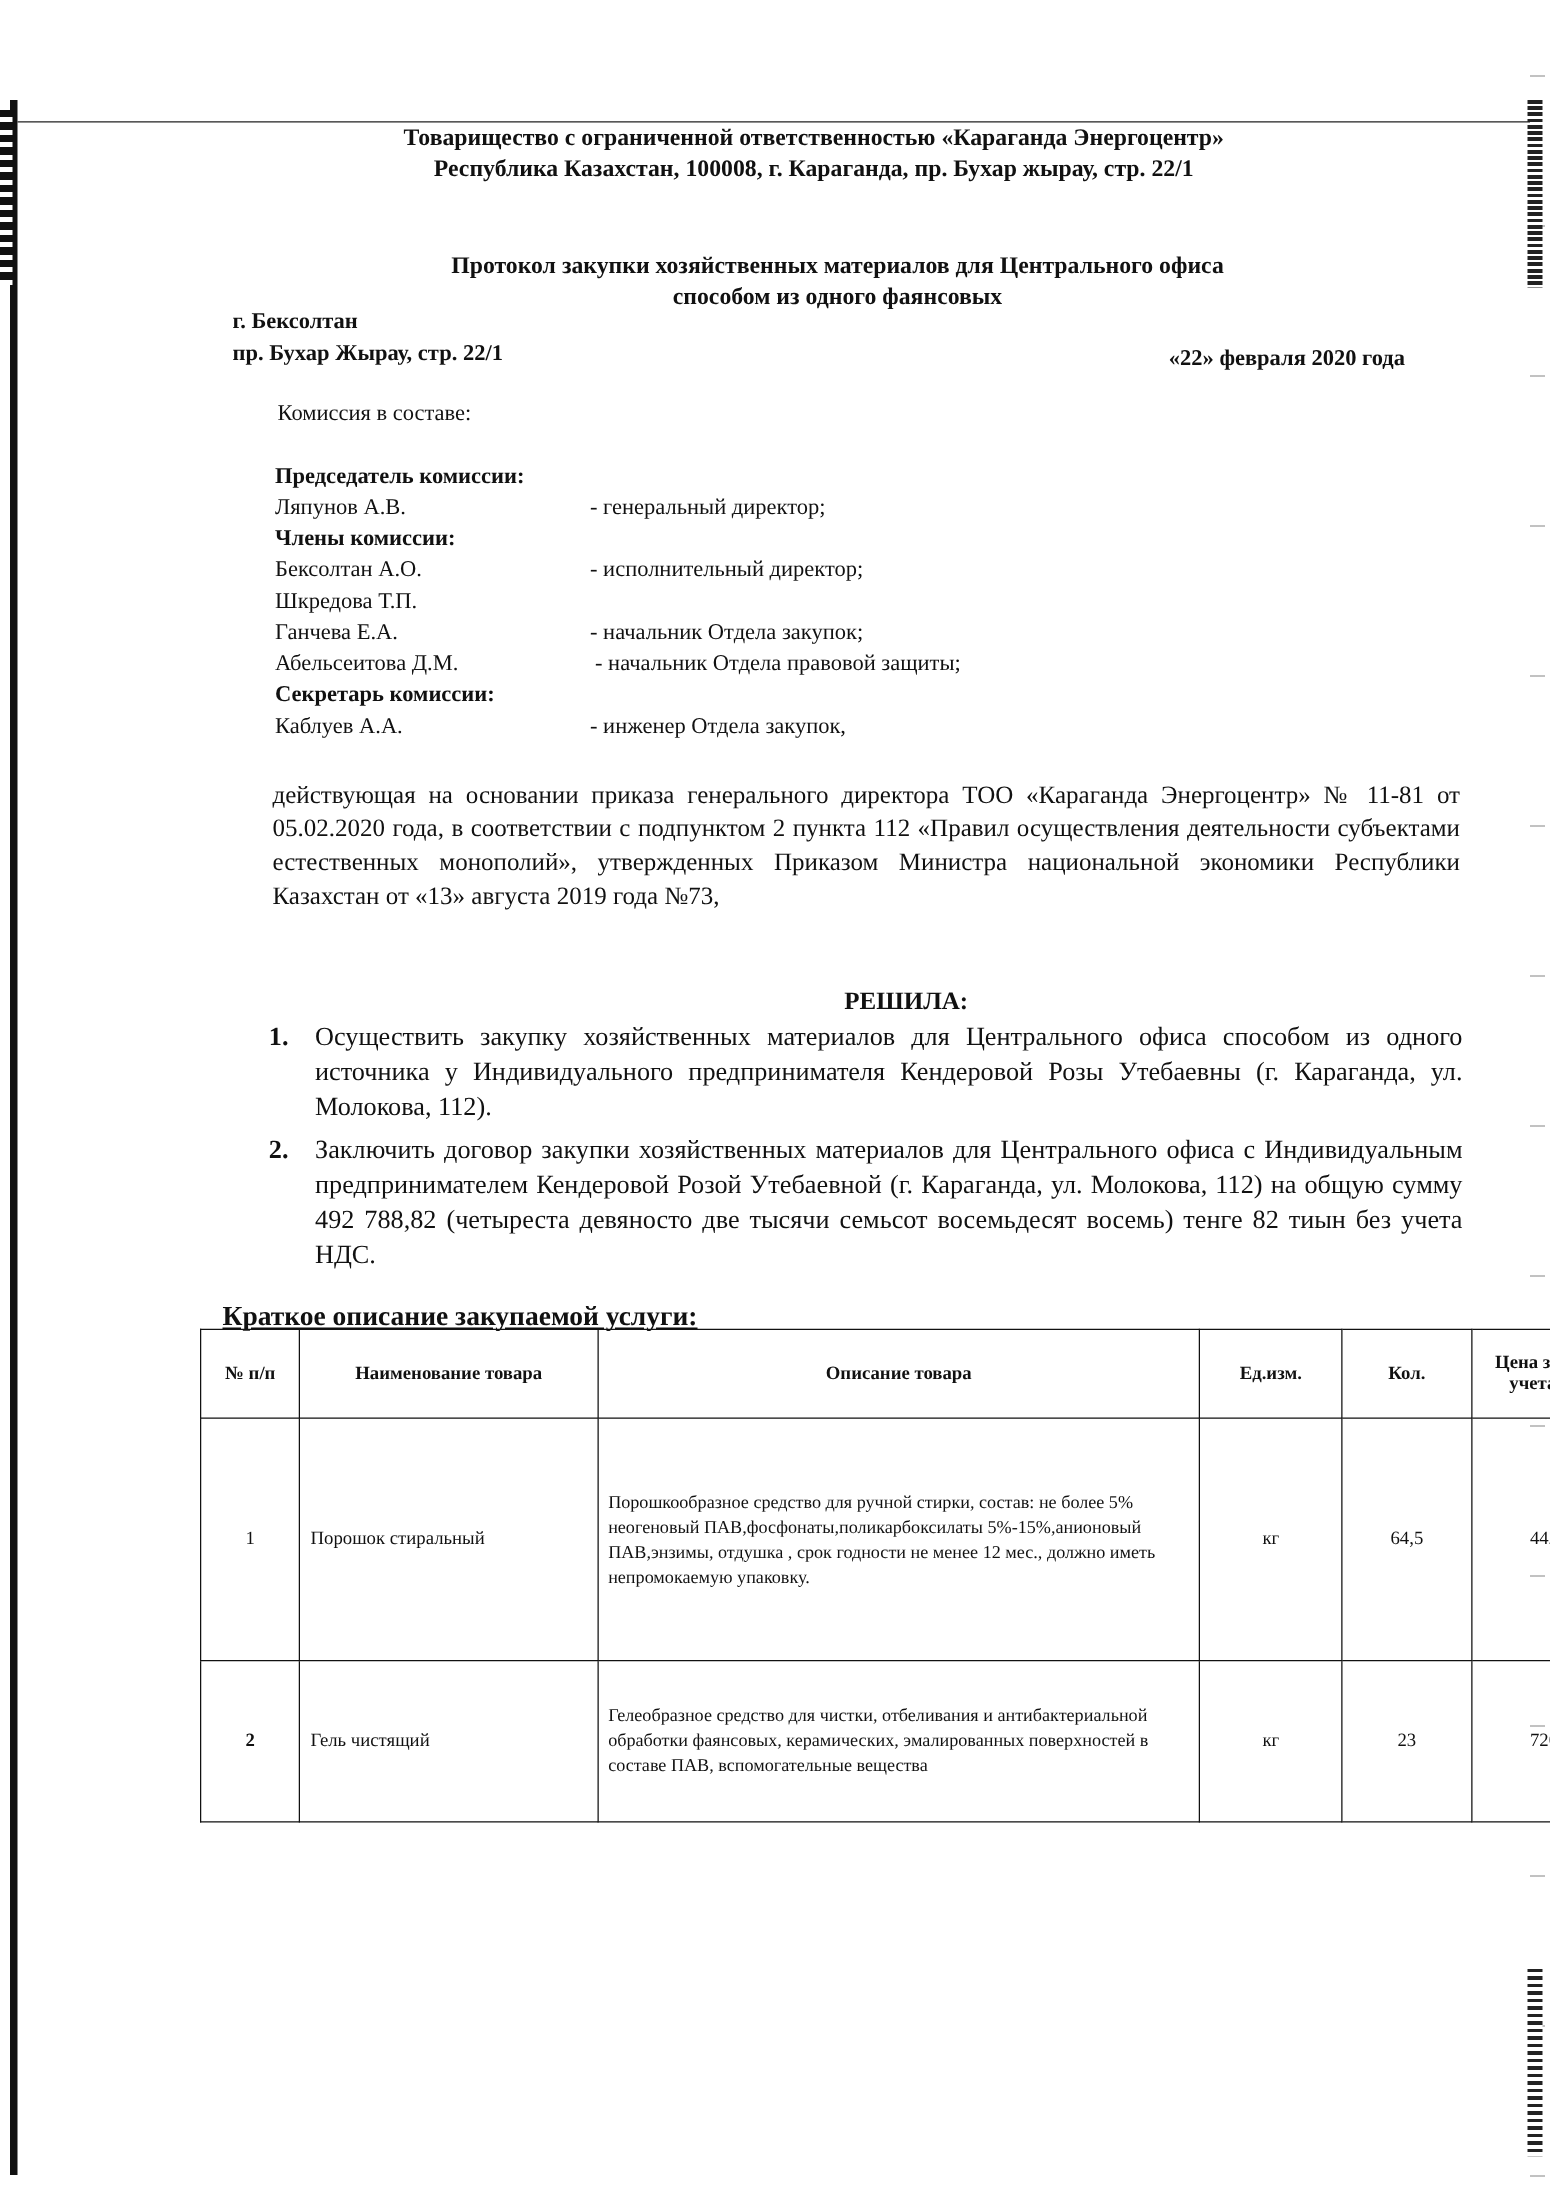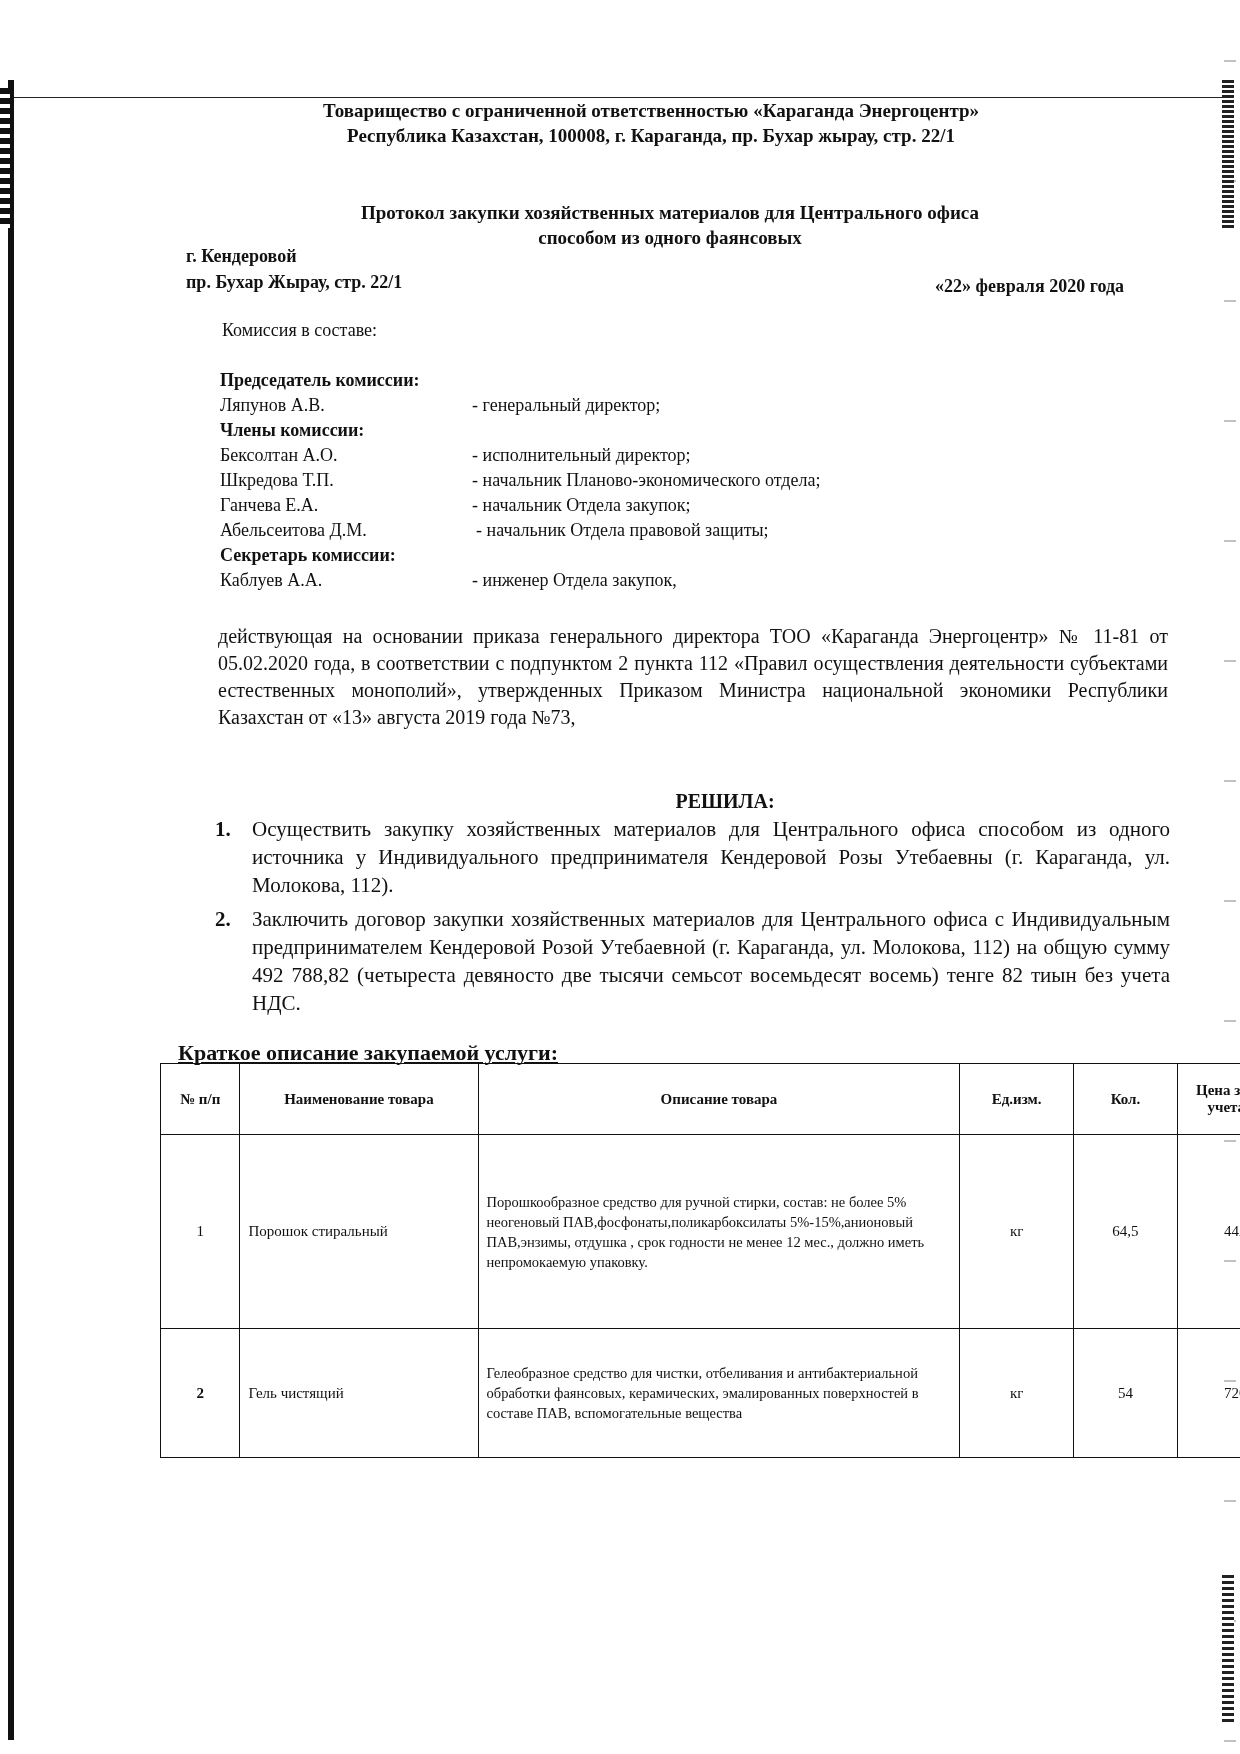--- a/index.html
+++ b/index.html
@@ -56,41 +56,40 @@
 
 <div class="header-org" style="top:100px;">Товарищество с ограниченной ответственностью «Караганда Энергоцентр»</div>
 <div class="header-org" style="top:125px;">Республика Казахстан, 100008, г. Караганда, пр. Бухар жырау, стр. 22/1</div>
 
 <div class="title" style="top:200px;">
   <div>Протокол закупки хозяйственных материалов для Центрального офиса</div>
   <div>способом из одного фаянсовых</div>
 </div>
 
 <div class="place" style="top:243px;">
-  <div>г. Кендеровой</div>
+  <div>г. Бексолтан</div>
   <div>пр. Бухар Жырау, стр. 22/1</div>
 </div>
 <div class="date">«22» февраля 2020 года</div>
 
 <div class="abs plain" style="left:222px; top:318px;">Комиссия в составе:</div>
 
 <div class="commission plain">
   <div class="role-head">Председатель комиссии:</div>
   <div class="crow">
     <span class="cname">Ляпунов А.В.</span>
     <span>- генеральный директор;</span>
   </div>
   <div class="role-head">Члены комиссии:</div>
   <div class="crow">
     <span class="cname">Бексолтан А.О.</span>
     <span>- исполнительный директор;</span>
   </div>
   <div class="crow">
     <span class="cname">Шкредова Т.П.</span>
-    <span>- начальник Планово-экономического отдела;</span>
   </div>
   <div class="crow">
     <span class="cname">Ганчева Е.А.</span>
     <span>- начальник Отдела закупок;</span>
   </div>
   <div class="crow">
     <span class="cname">Абельсеитова Д.М.</span>
     <span style="margin-left:4px;font-family:Liberation Serif, serif;">- начальник Отдела правовой защиты;</span>
   </div>
   <div class="role-head">Секретарь комиссии:</div>
@@ -141,17 +140,17 @@
       <td class="desc">Порошкообразное средство для ручной стирки, состав: не более 5% неогеновый ПАВ,фосфонаты,поликарбоксилаты 5%-15%,анионовый ПАВ,энзимы, отдушка , срок годности не менее 12 мес., должно иметь непромокаемую упаковку.</td>
       <td class="c">кг</td>
       <td class="c">64,5</td>
       <td class="c">442,00</td>
     </tr>
     <tr class="r2">
       <td class="c" style="font-weight:bold;">2</td>
       <td>Гель чистящий</td>
       <td class="desc">Гелеобразное средство для чистки, отбеливания и антибактериальной обработки фаянсовых, керамических, эмалированных поверхностей в составе ПАВ, вспомогательные вещества</td>
       <td class="c">кг</td>
-      <td class="c">54</td>
+      <td class="c">23</td>
       <td class="c">720,00</td>
     </tr>
   </tbody>
 </table>
 
 </body></html>

